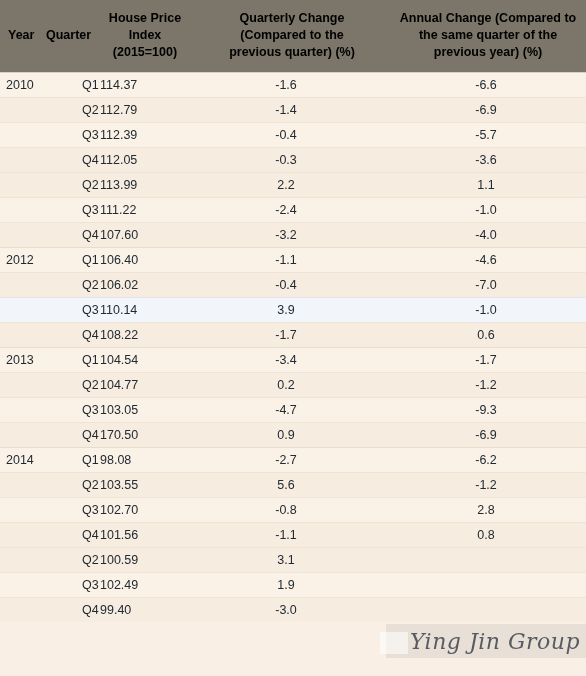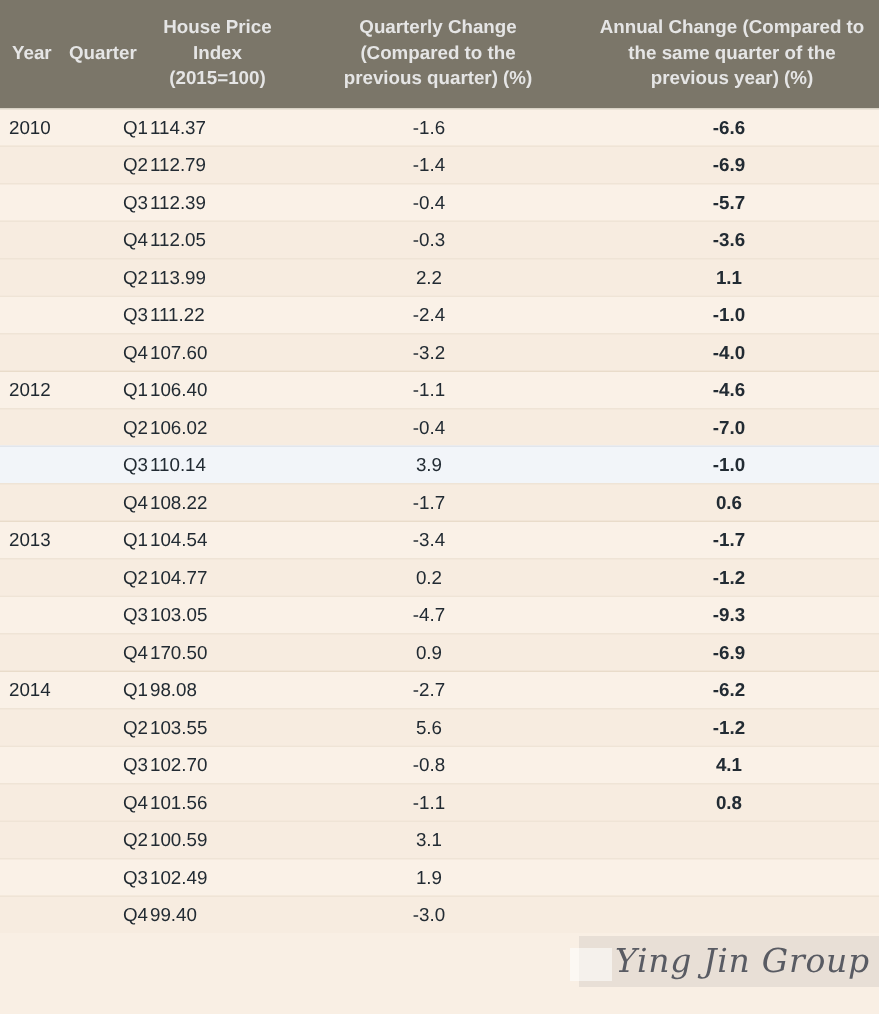--- a/index.html
+++ b/index.html
@@ -34,21 +34,21 @@
 
   
   col.c-year    { width: 40px; }
   col.c-quarter { width: 56px; }
   col.c-index   { width: 98px; }
   col.c-qchg    { width: 196px; }
   col.c-achg    { width: 196px; }
 
   thead th {
     background: #7b7669;
-    color: #e5e5e5;
+    color: #000000;
     font-weight: bold;
     font-size: 12.5px;
     line-height: 17px;
     padding: 6px 4px 7px 4px;
     vertical-align: middle;
     text-align: center;
     border: 0;
     height: 72px;
     box-sizing: border-box;
   }
@@ -80,21 +80,21 @@
     padding-left: 6px;
     color: #1f2830;
   }
   td.td-quarter {
     text-align: left;
     padding-left: 42px;
     color: #1f2830;
   }
   td.td-index   { padding-right: 18px; }
   td.td-qchg    { text-align: center; padding-right: 16px; }
-  td.td-achg    { text-align: center; padding-right: 8px; font-weight: bold; }
+  td.td-achg    { text-align: center; padding-right: 8px; }
 
   sup.footnote-mark {
     font-size: 9px;
     vertical-align: super;
     line-height: 0;
   }
 
   .watermark {
     position: absolute;
     right: 6px;
@@ -279,21 +279,21 @@
           <td class="td-quarter">Q2</td>
           <td class="td-index">103.55</td>
           <td class="td-qchg">5.6</td>
           <td class="td-achg">-1.2</td>
         </tr>
         <tr>
           <td class="td-year"></td>
           <td class="td-quarter">Q3</td>
           <td class="td-index">102.70</td>
           <td class="td-qchg">-0.8</td>
-          <td class="td-achg">4.1</td>
+          <td class="td-achg">2.8</td>
         </tr>
         <tr class="row-alt">
           <td class="td-year"></td>
           <td class="td-quarter">Q4</td>
           <td class="td-index">101.56</td>
           <td class="td-qchg">-1.1</td>
           <td class="td-achg">0.8</td>
         </tr>
         <tr class="row-alt">
           <td class="td-year"></td>

